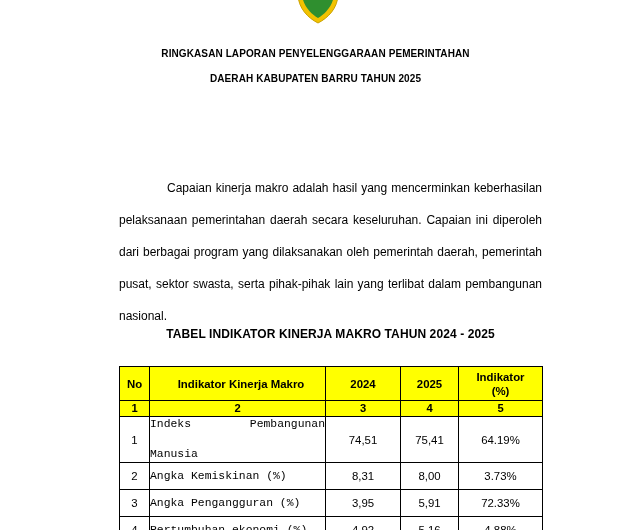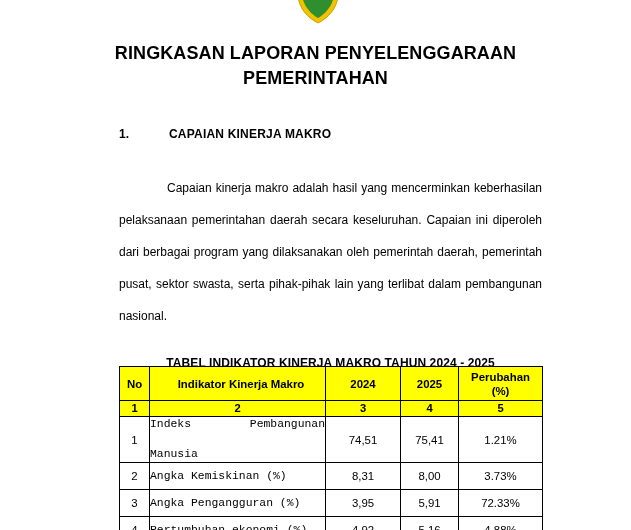--- a/index.html
+++ b/index.html
@@ -34,21 +34,21 @@
   }
   .logo-svg { display: block; }
 
   
   .doc-title {
     position: absolute;
     left: 90px;
     top: 41px;
     width: 451px;
     text-align: center;
-    font-size: 18px;
+    font-size: 10px;
     font-weight: bold;
     line-height: 25px;
     letter-spacing: 0.1px;
   }
   .doc-title .line2 { display: block; }
 
   
   .section-head {
     position: absolute;
     left: 119px;
@@ -80,21 +80,20 @@
   
   .table-caption {
     position: absolute;
     left: 119px;
     top: 327px;
     width: 423px;
     text-align: center;
     font-size: 12px;
     font-weight: bold;
     letter-spacing: 0.1px;
-    margin-top: 29px;
   }
 
   
   .kpi-table {
     position: absolute;
     left: 119px;
     top: 366px;
     width: 423px;
     border-collapse: collapse;
     table-layout: fixed;
@@ -172,25 +171,23 @@
         <rect x="24" y="4" width="2" height="16"></rect>
         <rect x="28" y="6" width="2" height="14"></rect>
       </g>
       <path d="M2 -6 L42 -6 L42 2 L2 2 Z" fill="#1b3f8f"></path>
       <text x="22" y="0" font-family="'Liberation Sans', sans-serif" font-size="7" font-weight="bold" fill="#ffffff" text-anchor="middle">BARRU</text>
     </svg>
   </div>
 
   <div class="doc-title">
     <span>RINGKASAN LAPORAN PENYELENGGARAAN PEMERINTAHAN</span>
+    <span class="line2">DAERAH KABUPATEN BARRU TAHUN 2025</span>
   </div>
 
-  <div class="section-head">
-    <span class="sec-num">1.</span><span>CAPAIAN KINERJA MAKRO</span>
-  </div>
 
   <p class="body-text para1">
     <span class="indent"></span><span>Capaian kinerja makro adalah hasil yang mencerminkan keberhasilan pelaksanaan pemerintahan daerah secara keseluruhan. Capaian ini diperoleh dari berbagai program yang dilaksanakan oleh pemerintah daerah, pemerintah pusat, sektor swasta, serta pihak-pihak lain yang terlibat dalam pembangunan nasional.</span>
   </p>
 
 
   <div class="table-caption">TABEL INDIKATOR KINERJA MAKRO TAHUN 2024 - 2025</div>
 
   <table class="kpi-table">
     <colgroup>
@@ -200,42 +197,42 @@
       <col class="c-y2">
       <col class="c-chg">
     </colgroup>
     <thead>
       <tr>
         <th>No</th>
         <th class="h-ind">Indikator Kinerja Makro</th>
         <th>2024</th>
         <th>2025</th>
         <th>
-          <span>Perubahan</span><br>
+          <span>Indikator</span><br>
           <span>(%)</span>
         </th>
       </tr>
       <tr class="numrow">
         <th>1</th>
         <th>2</th>
         <th>3</th>
         <th>4</th>
         <th>5</th>
       </tr>
     </thead>
     <tbody>
       <tr class="row-tall">
         <td class="t-no">1</td>
         <td class="t-ind">
           <span class="just-line"><span>Indeks</span> <span>Pembangunan</span></span>
           <span>Manusia</span>
         </td>
         <td class="t-num">74,51</td>
         <td class="t-num">75,41</td>
-        <td class="t-chg">1.21%</td>
+        <td class="t-chg">64.19%</td>
       </tr>
       <tr>
         <td class="t-no">2</td>
         <td class="t-ind">Angka Kemiskinan (%)</td>
         <td class="t-num">8,31</td>
         <td class="t-num">8,00</td>
         <td class="t-chg">3.73%</td>
       </tr>
       <tr>
         <td class="t-no">3</td>

